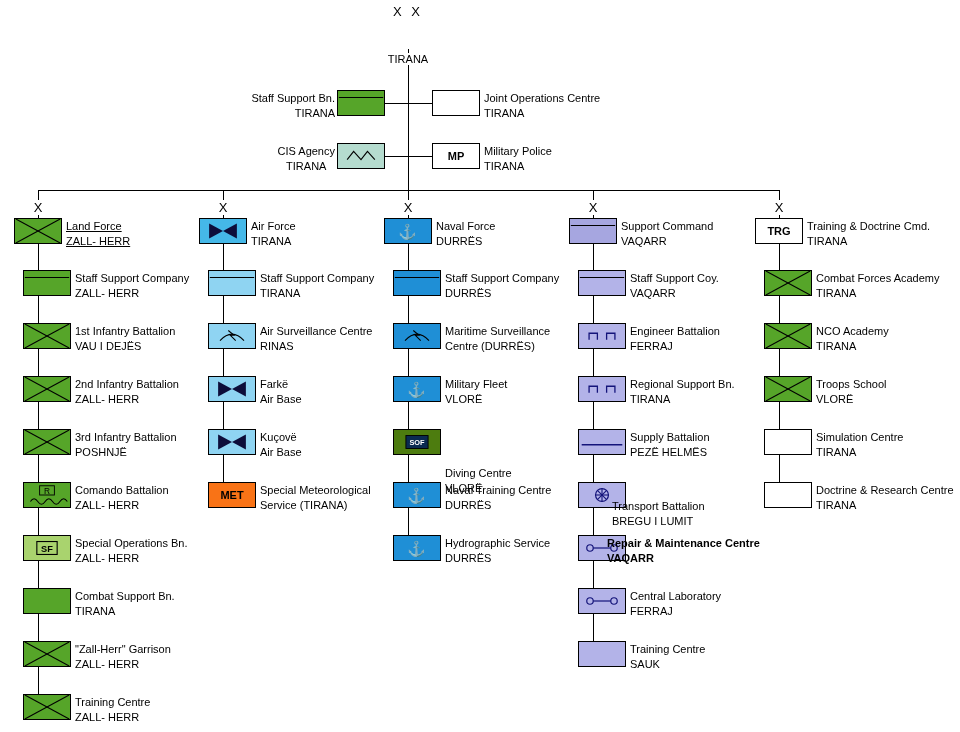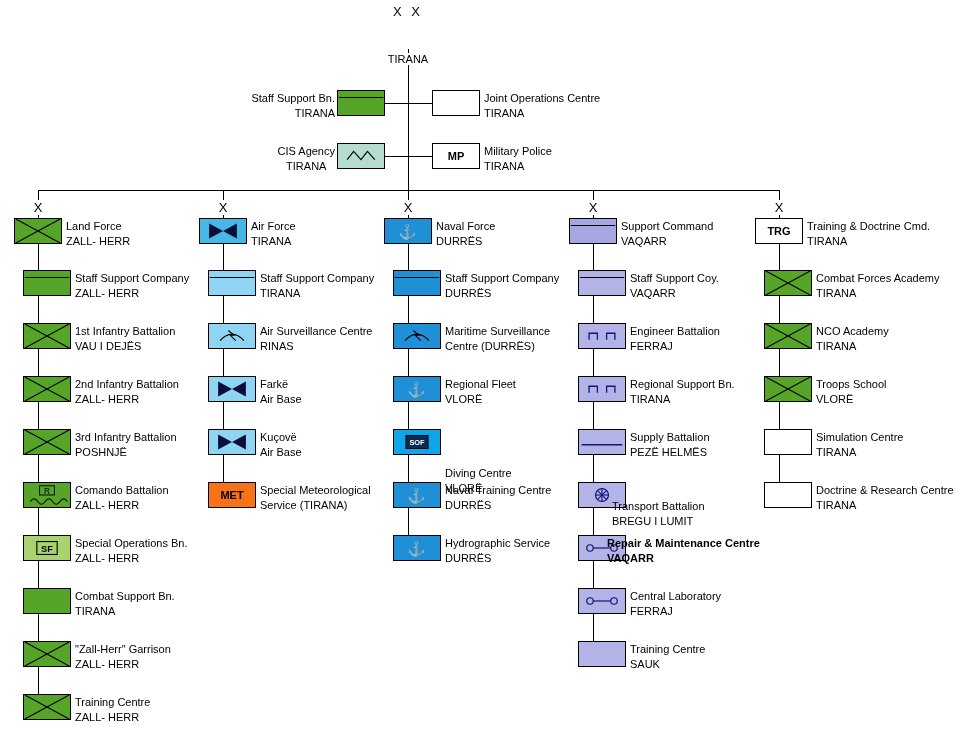--- a/index.html
+++ b/index.html
@@ -60,21 +60,21 @@
       <div>TIRANA</div>
     </div>
     <div class="line" style="left: 38px; top: 190px; width: 1px; height: 28px;"></div>
     <div class="echelon" style="left: 38px; top: 200px;">X</div>
     <div class="ubox" style="left: 14px; top: 218px; background: rgb(86, 165, 41);">
       <svg viewBox="0 0 48 26" width="46" height="24">
         <line x1="0" y1="0" x2="48" y2="26" stroke="#000" stroke-width="1.2"></line>
         <line x1="0" y1="26" x2="48" y2="0" stroke="#000" stroke-width="1.2"></line>
       </svg>
     </div>
-    <div class="lbl" style="left: 66px; top: 219px;">
+    <div class="lbl" style="left: 66px; top: 219px; text-decoration: underline;">
       <div>Land Force</div>
       <div>ZALL- HERR</div>
     </div>
     <div class="line" style="left: 38px; top: 244px; width: 1px; height: 463px;"></div>
     <div class="ubox" style="left: 23px; top: 270px; background: rgb(86, 165, 41);">
       <svg viewBox="0 0 48 26" width="46" height="24">
         <line x1="0" y1="7" x2="48" y2="7" stroke="#000" stroke-width="1.2"></line>
       </svg>
     </div>
     <div class="lbl" style="left: 75px; top: 271px;">
@@ -242,24 +242,24 @@
       </svg>
     </div>
     <div class="lbl" style="left: 445px; top: 324px;">
       <div>Maritime Surveillance</div>
       <div>Centre (DURRËS)</div>
     </div>
     <div class="ubox" style="left: 393px; top: 376px; background: rgb(31, 143, 214);">
       <span class="anchor">⚓</span>
     </div>
     <div class="lbl" style="left: 445px; top: 377px;">
-      <div>Regional Fleet</div>
+      <div>Military Fleet</div>
       <div>VLORË</div>
     </div>
-    <div class="ubox" style="left: 393px; top: 429px; background: #0ea5e9;">
+    <div class="ubox" style="left: 393px; top: 429px; background: #4d7c0f;">
       <svg viewBox="0 0 48 26" width="46" height="24">
         <rect x="12" y="6" width="24" height="14" fill="#0a2a50" stroke="#000" stroke-width="1"></rect>
         <text x="24" y="16.5" text-anchor="middle" font-size="8" font-weight="bold" fill="#fff">SOF</text>
       </svg>
     </div>
     <div class="lbl" style="left: 445px; top: 430px; margin-top: 36px;">
       <div>Diving Centre</div>
       <div>VLORË</div>
     </div>
     <div class="ubox" style="left: 393px; top: 482px; background: rgb(31, 143, 214);">

